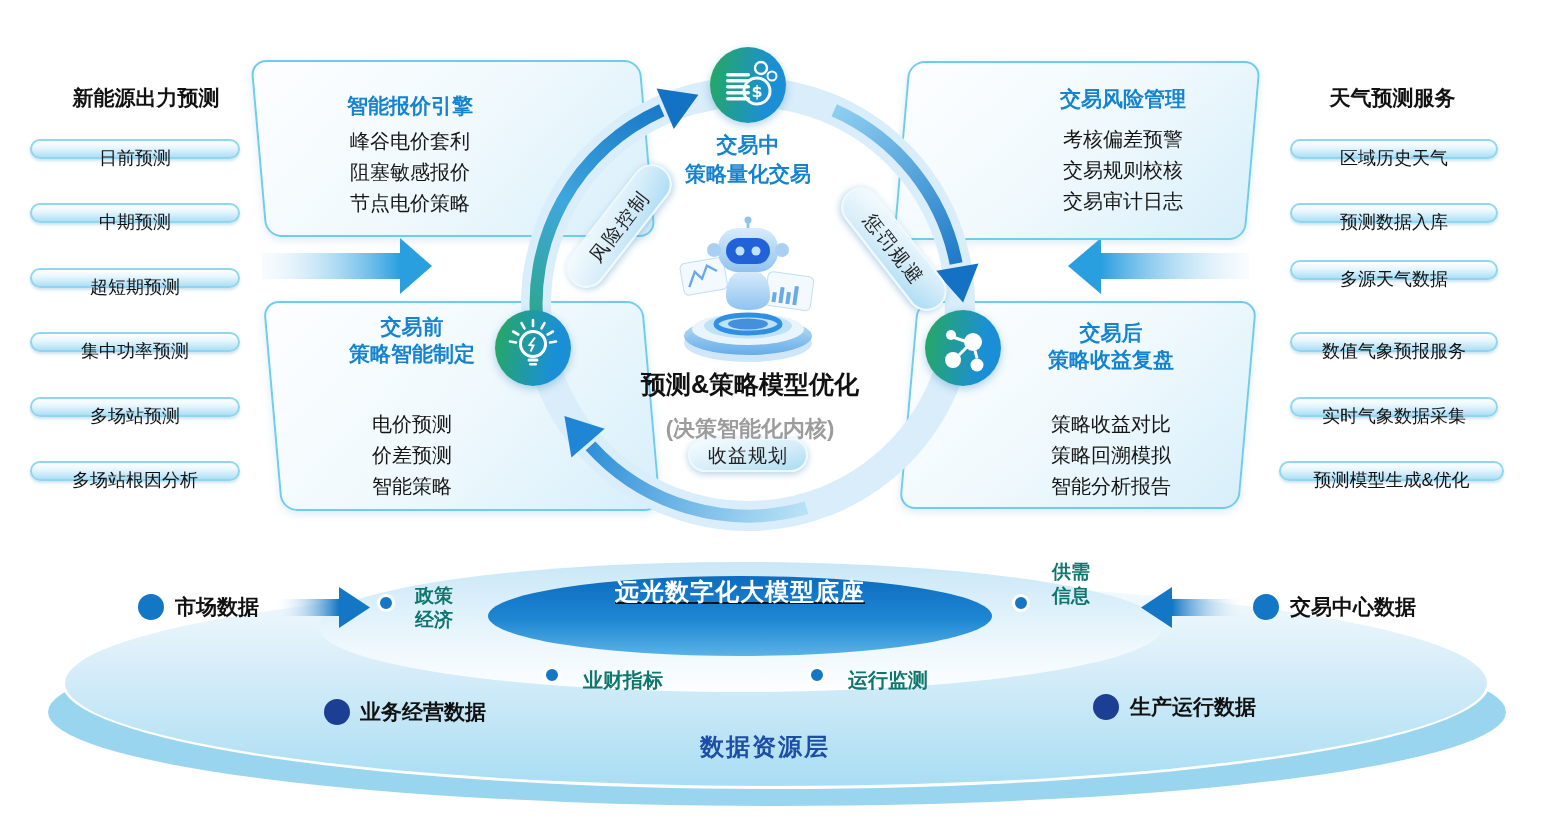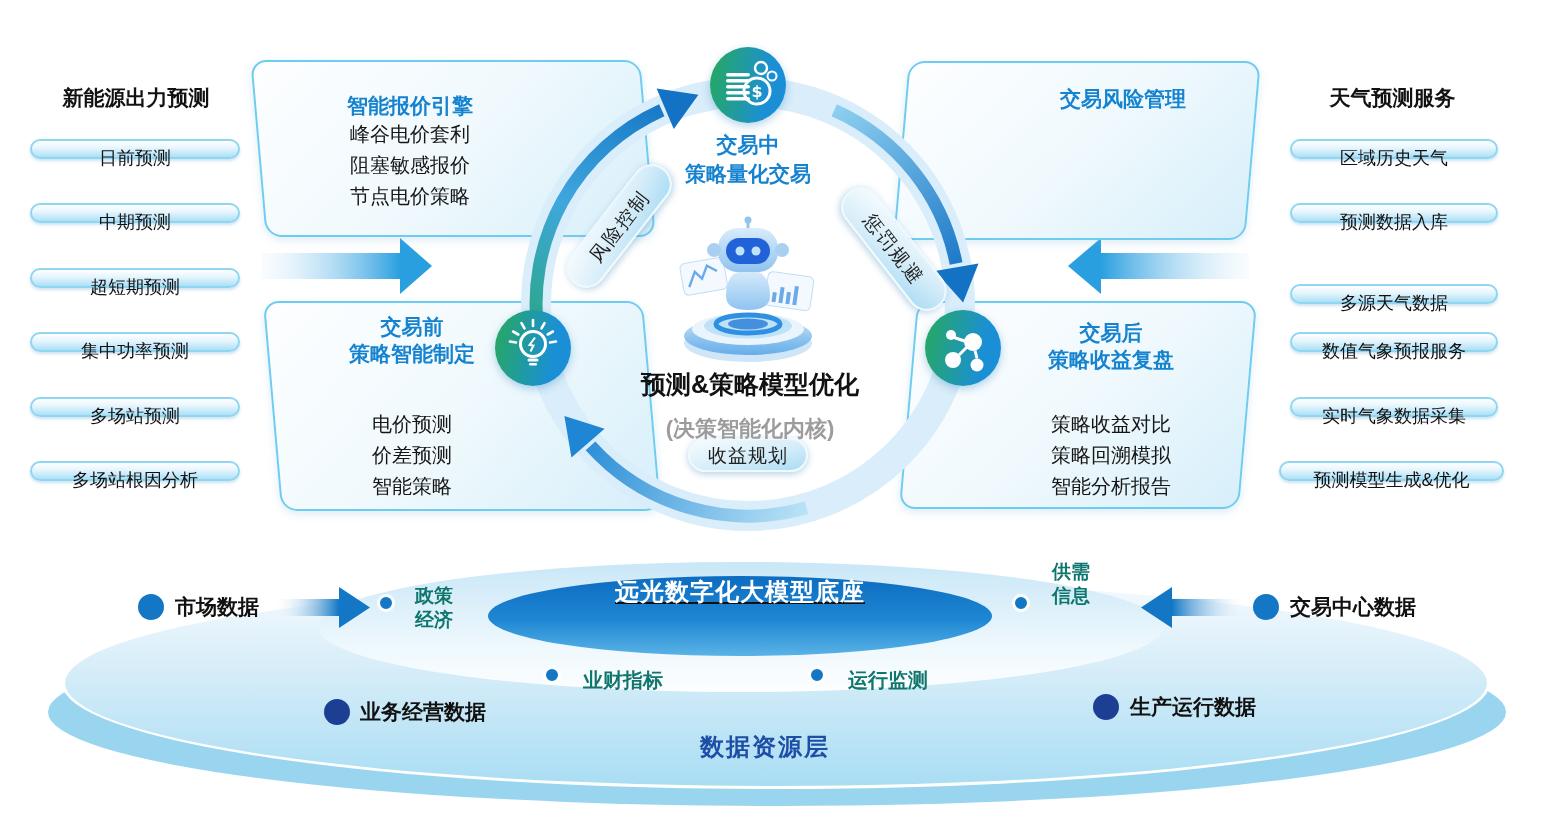--- a/index.html
+++ b/index.html
@@ -67,32 +67,32 @@
   <div class="abs ellipse" style="left:62px;top:577px;width:1428px;height:212px;z-index:1;border:3px solid #fff;
               background:linear-gradient(180deg,#f6fbfe 0%,#d9eef9 40%,#a9ddf3 100%);"></div>
   <div class="abs ellipse" style="left:318px;top:562px;width:845px;height:130px;z-index:2;
               background:linear-gradient(180deg,#c9e7f7 0%,#eef8fd 65%,#fdfeff 100%);"></div>
   <div class="abs ellipse" style="left:488px;top:576px;width:504px;height:80px;z-index:3;
               background:linear-gradient(180deg,#0d6cc0 0%,#1e87d3 55%,#5bb3e6 100%);
               display:flex;align-items:flex-start;justify-content:center;text-decoration:underline;">
     <div class="platform-label">远光数字化大模型底座</div>
   </div>
 
-  <div class="abs col-title" style="left:28px;top:84px;width:216px;">新能源出力预测</div>
+  <div class="abs col-title" style="left:38px;top:84px;width:216px;">新能源出力预测</div>
   <div class="abs pill" style="left:30px;top:139px;width:210px;">日前预测</div>
   <div class="abs pill" style="left:30px;top:203px;width:210px;">中期预测</div>
   <div class="abs pill" style="left:30px;top:268px;width:210px;">超短期预测</div>
   <div class="abs pill" style="left:30px;top:332px;width:210px;">集中功率预测</div>
   <div class="abs pill" style="left:30px;top:397px;width:210px;">多场站预测</div>
   <div class="abs pill" style="left:30px;top:461px;width:210px;">多场站根因分析</div>
 
   <div class="abs col-title" style="left:1285px;top:84px;width:215px;">天气预测服务</div>
   <div class="abs pill" style="left:1290px;top:139px;width:208px;">区域历史天气</div>
   <div class="abs pill" style="left:1290px;top:203px;width:208px;">预测数据入库</div>
-  <div class="abs pill" style="left:1290px;top:284px;width:208px;">多源天气数据</div>
+  <div class="abs pill" style="left:1290px;top:260px;width:208px;">多源天气数据</div>
   <div class="abs pill" style="left:1290px;top:332px;width:208px;">数值气象预报服务</div>
   <div class="abs pill" style="left:1290px;top:397px;width:208px;">实时气象数据采集</div>
   <div class="abs pill" style="left:1279px;top:461px;width:225px;">预测模型生成&amp;优化</div>
 
   <svg class="abs" style="left:262px;top:238px;z-index:2;" width="172" height="56">
     <defs>
       <linearGradient id="feedL" x1="0" y1="0" x2="1" y2="0">
         <stop offset="0" stop-color="#d6ecf9" stop-opacity="0.15"></stop>
           <stop offset="1" stop-color="#2a9fe0"></stop>
       </linearGradient>
@@ -107,30 +107,35 @@
           <stop offset="1" stop-color="#2a9fe0"></stop>
       </linearGradient>
     </defs>
     <rect x="33" y="15" width="148" height="26" fill="url(#feedR)"></rect>
     <polygon points="33,0 0,28 33,56" fill="#2a9fe0"></polygon>
   </svg>
 
   <div class="abs panel" style="left:258px;top:60px;width:390px;height:177px;">
     <div class="panel-bg skew-r"></div>
     <div class="panel-title" style="margin-top:32px;padding-right:86px;">智能报价引擎</div>
-    <div class="panel-items" style="margin-top:0;padding-right:86px;">
+    <div class="panel-items" style="margin-top:8px;padding-right:86px;font-family:Liberation Mono, monospace;">
       <div>峰谷电价套利</div>
       <div>阻塞敏感报价</div>
       <div>节点电价策略</div>
     </div>
   </div>
 
   <div class="abs panel" style="left:901px;top:61px;width:352px;height:179px;">
     <div class="panel-bg skew-l"></div>
     <div class="panel-title" style="margin-top:24px;padding-left:92px;">交易风险管理</div>
+    <div class="panel-items" style="margin-top:12px;padding-left:92px;">
+      <div>考核偏差预警</div>
+      <div>交易规则校核</div>
+      <div>交易审计日志</div>
+    </div>
   </div>
 
   <div class="abs panel" style="left:272px;top:301px;width:380px;height:210px;">
     <div class="panel-bg skew-r"></div>
     <div class="panel-title" style="margin-top:12px;width:280px;">
       <div>交易前</div>
       <div>策略智能制定</div>
     </div>
     <div class="panel-items" style="margin-top:42px;width:280px;line-height:30px;">
       <div>电价预测</div>

